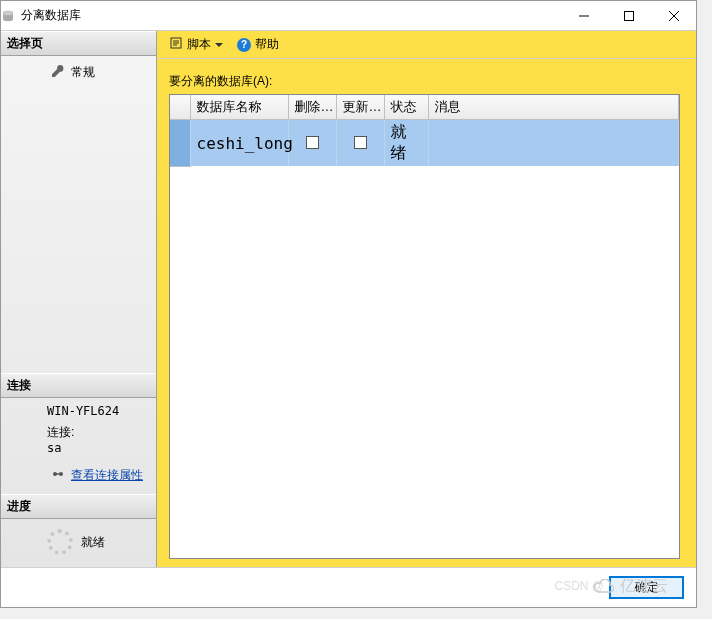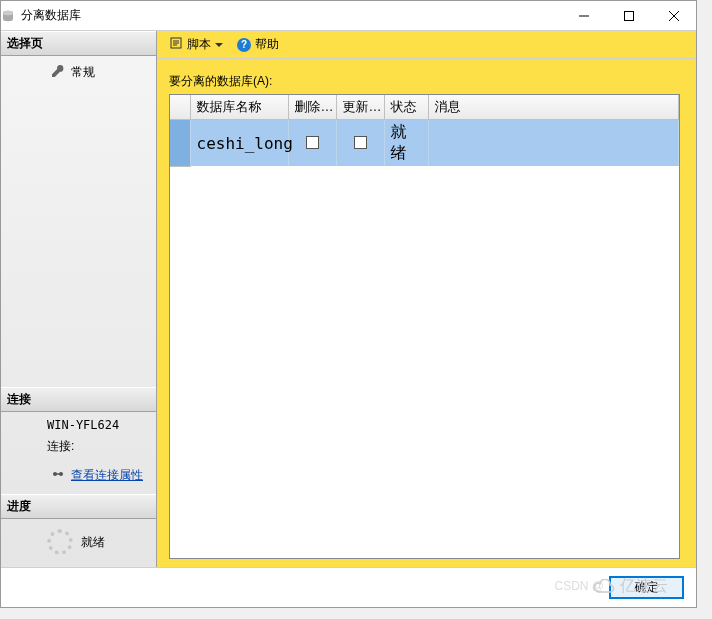--- a/index.html
+++ b/index.html
@@ -265,20 +265,21 @@
             <span>常规</span>
           </div>
         </div>
         <div class="spacer-flex"></div>
 
         <div class="section-header">连接</div>
         <div class="section-body">
           <div class="conn-val">WIN-YFL624</div>
           <div style="height:6px"></div>
           <div class="conn-label">连接:</div>
+          <div class="conn-val">sa</div>
           <div style="height:10px"></div>
           <div class="sb-row">
             <span>
               <svg width="14" height="14" viewBox="0 0 14 14">
                   <circle cx="4" cy="7" r="2" fill="#555"></circle>
                   <circle cx="10" cy="7" r="2" fill="#555"></circle>
                   <line x1="4" y1="7" x2="10" y2="7" stroke="#555" stroke-width="1.5"></line>
                 </svg>
             </span>
             <span class="link">查看连接属性</span>

